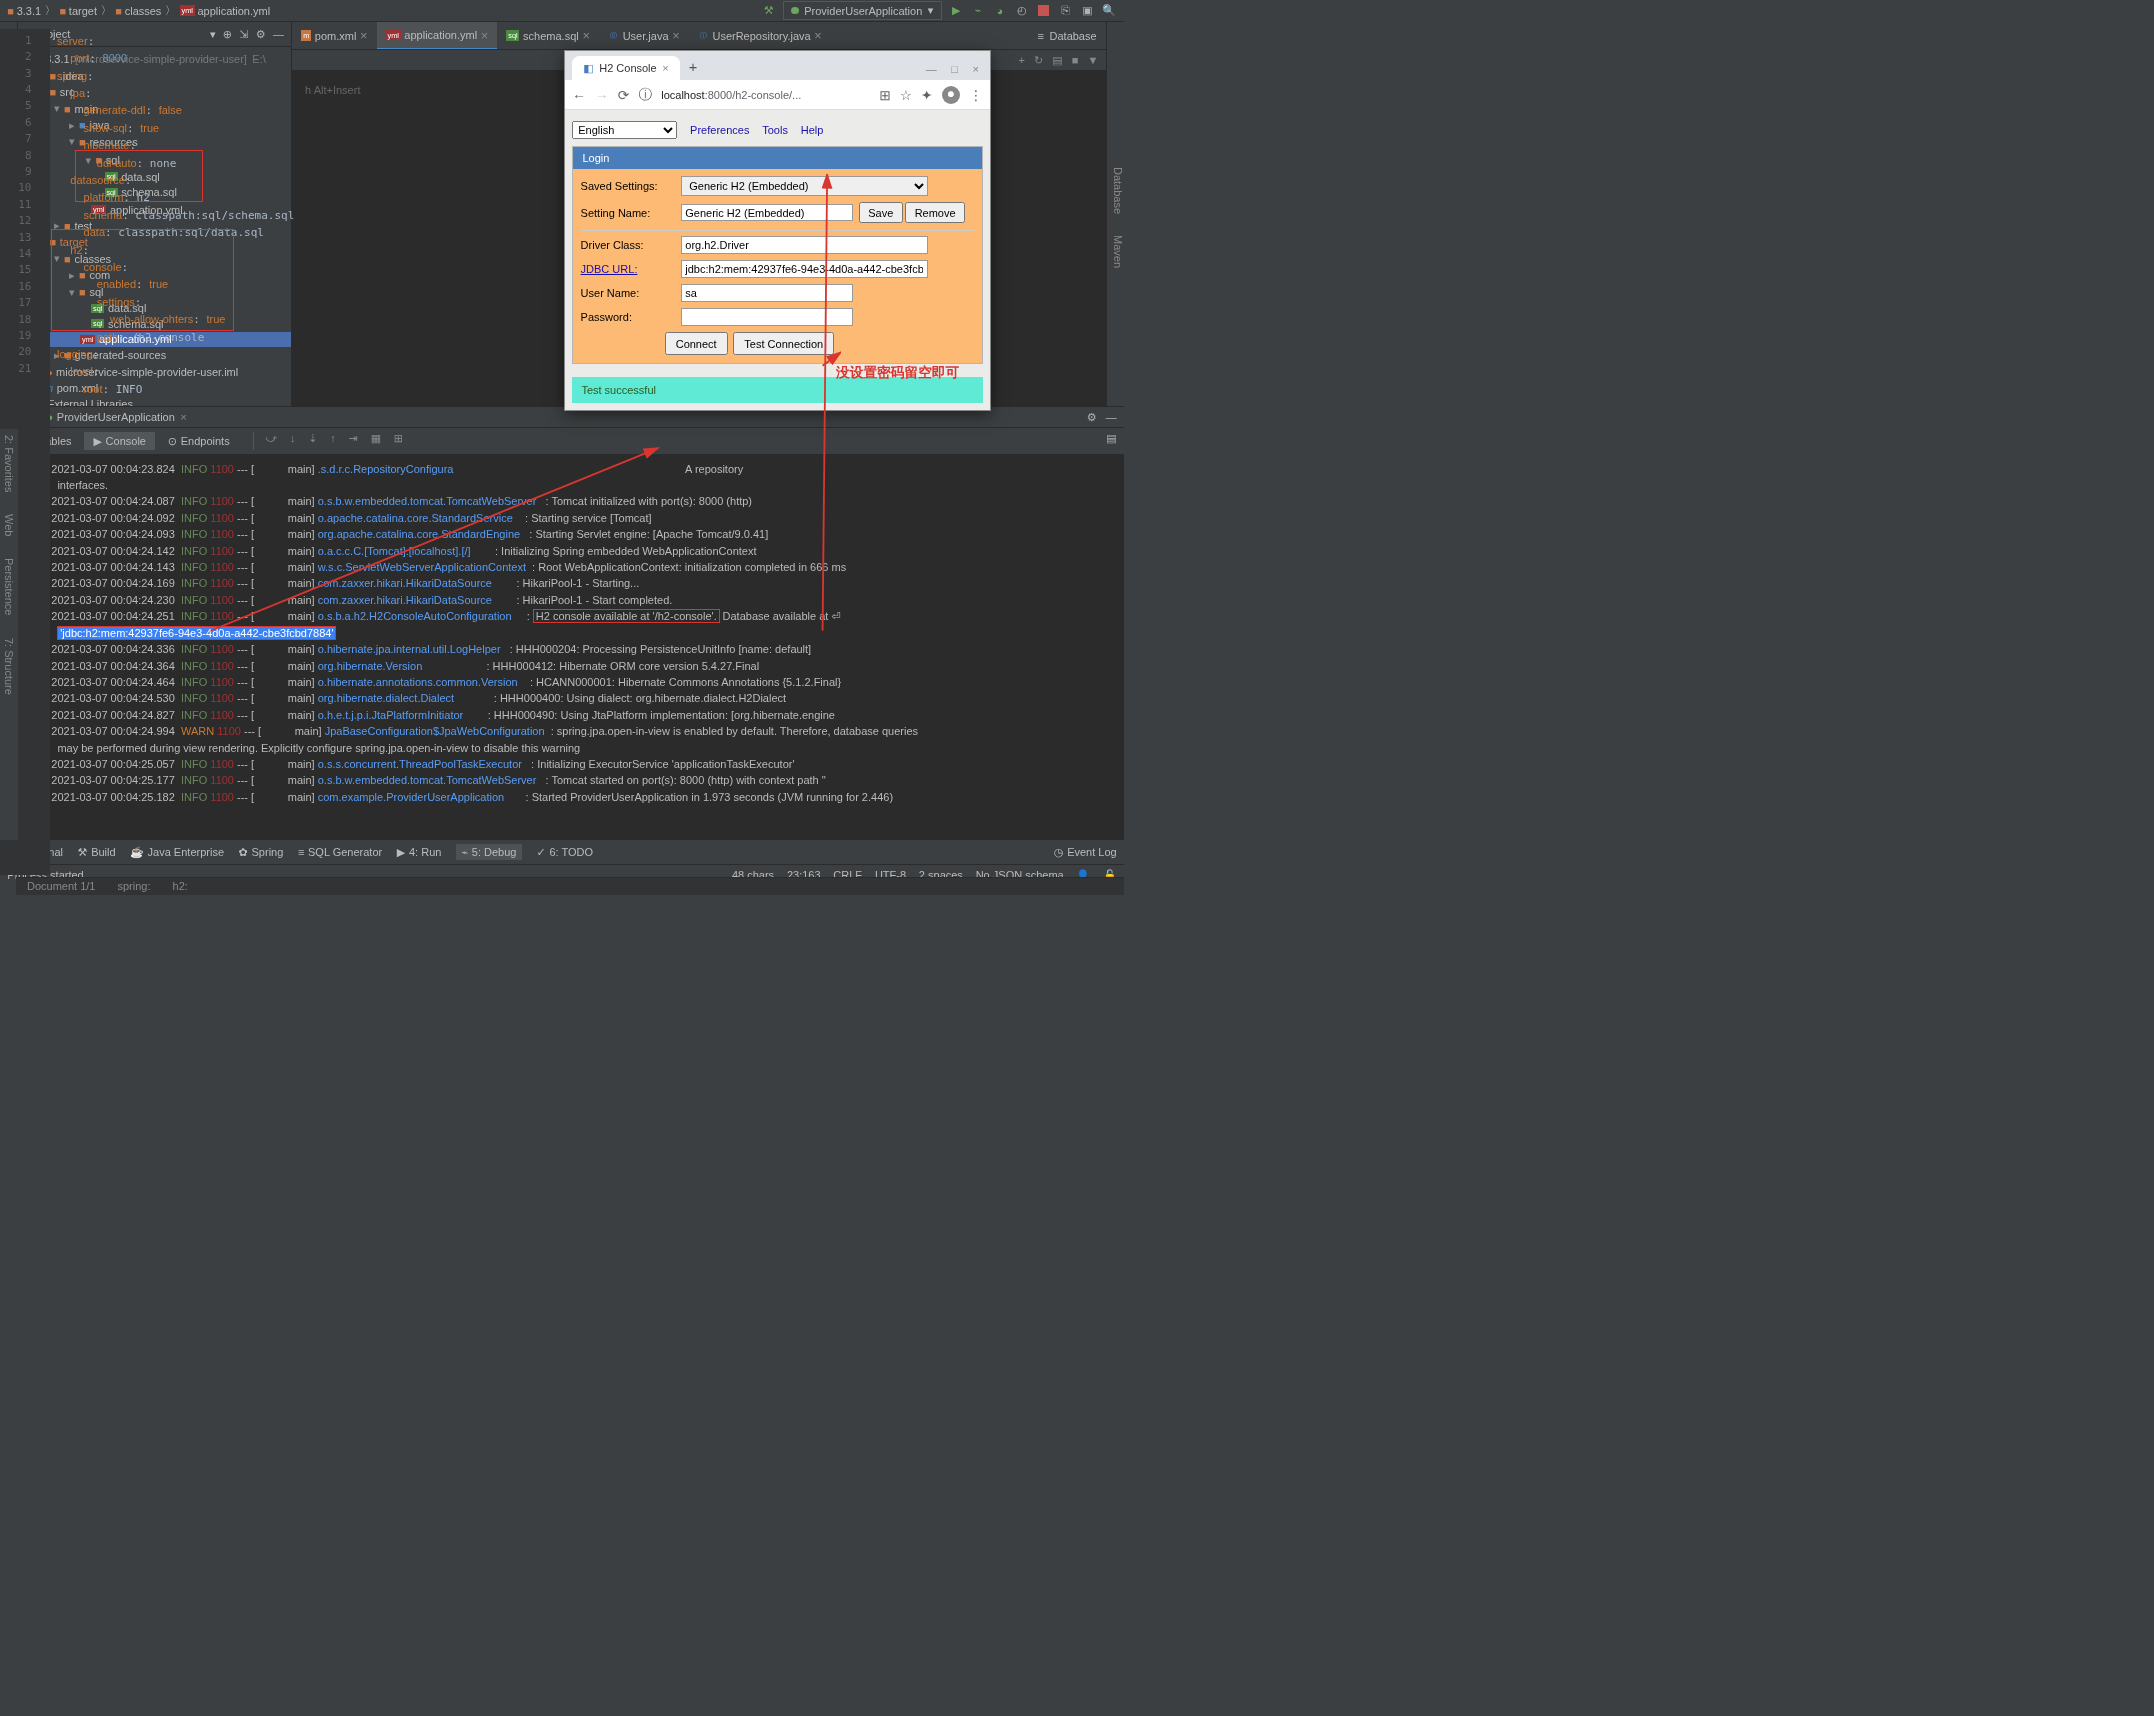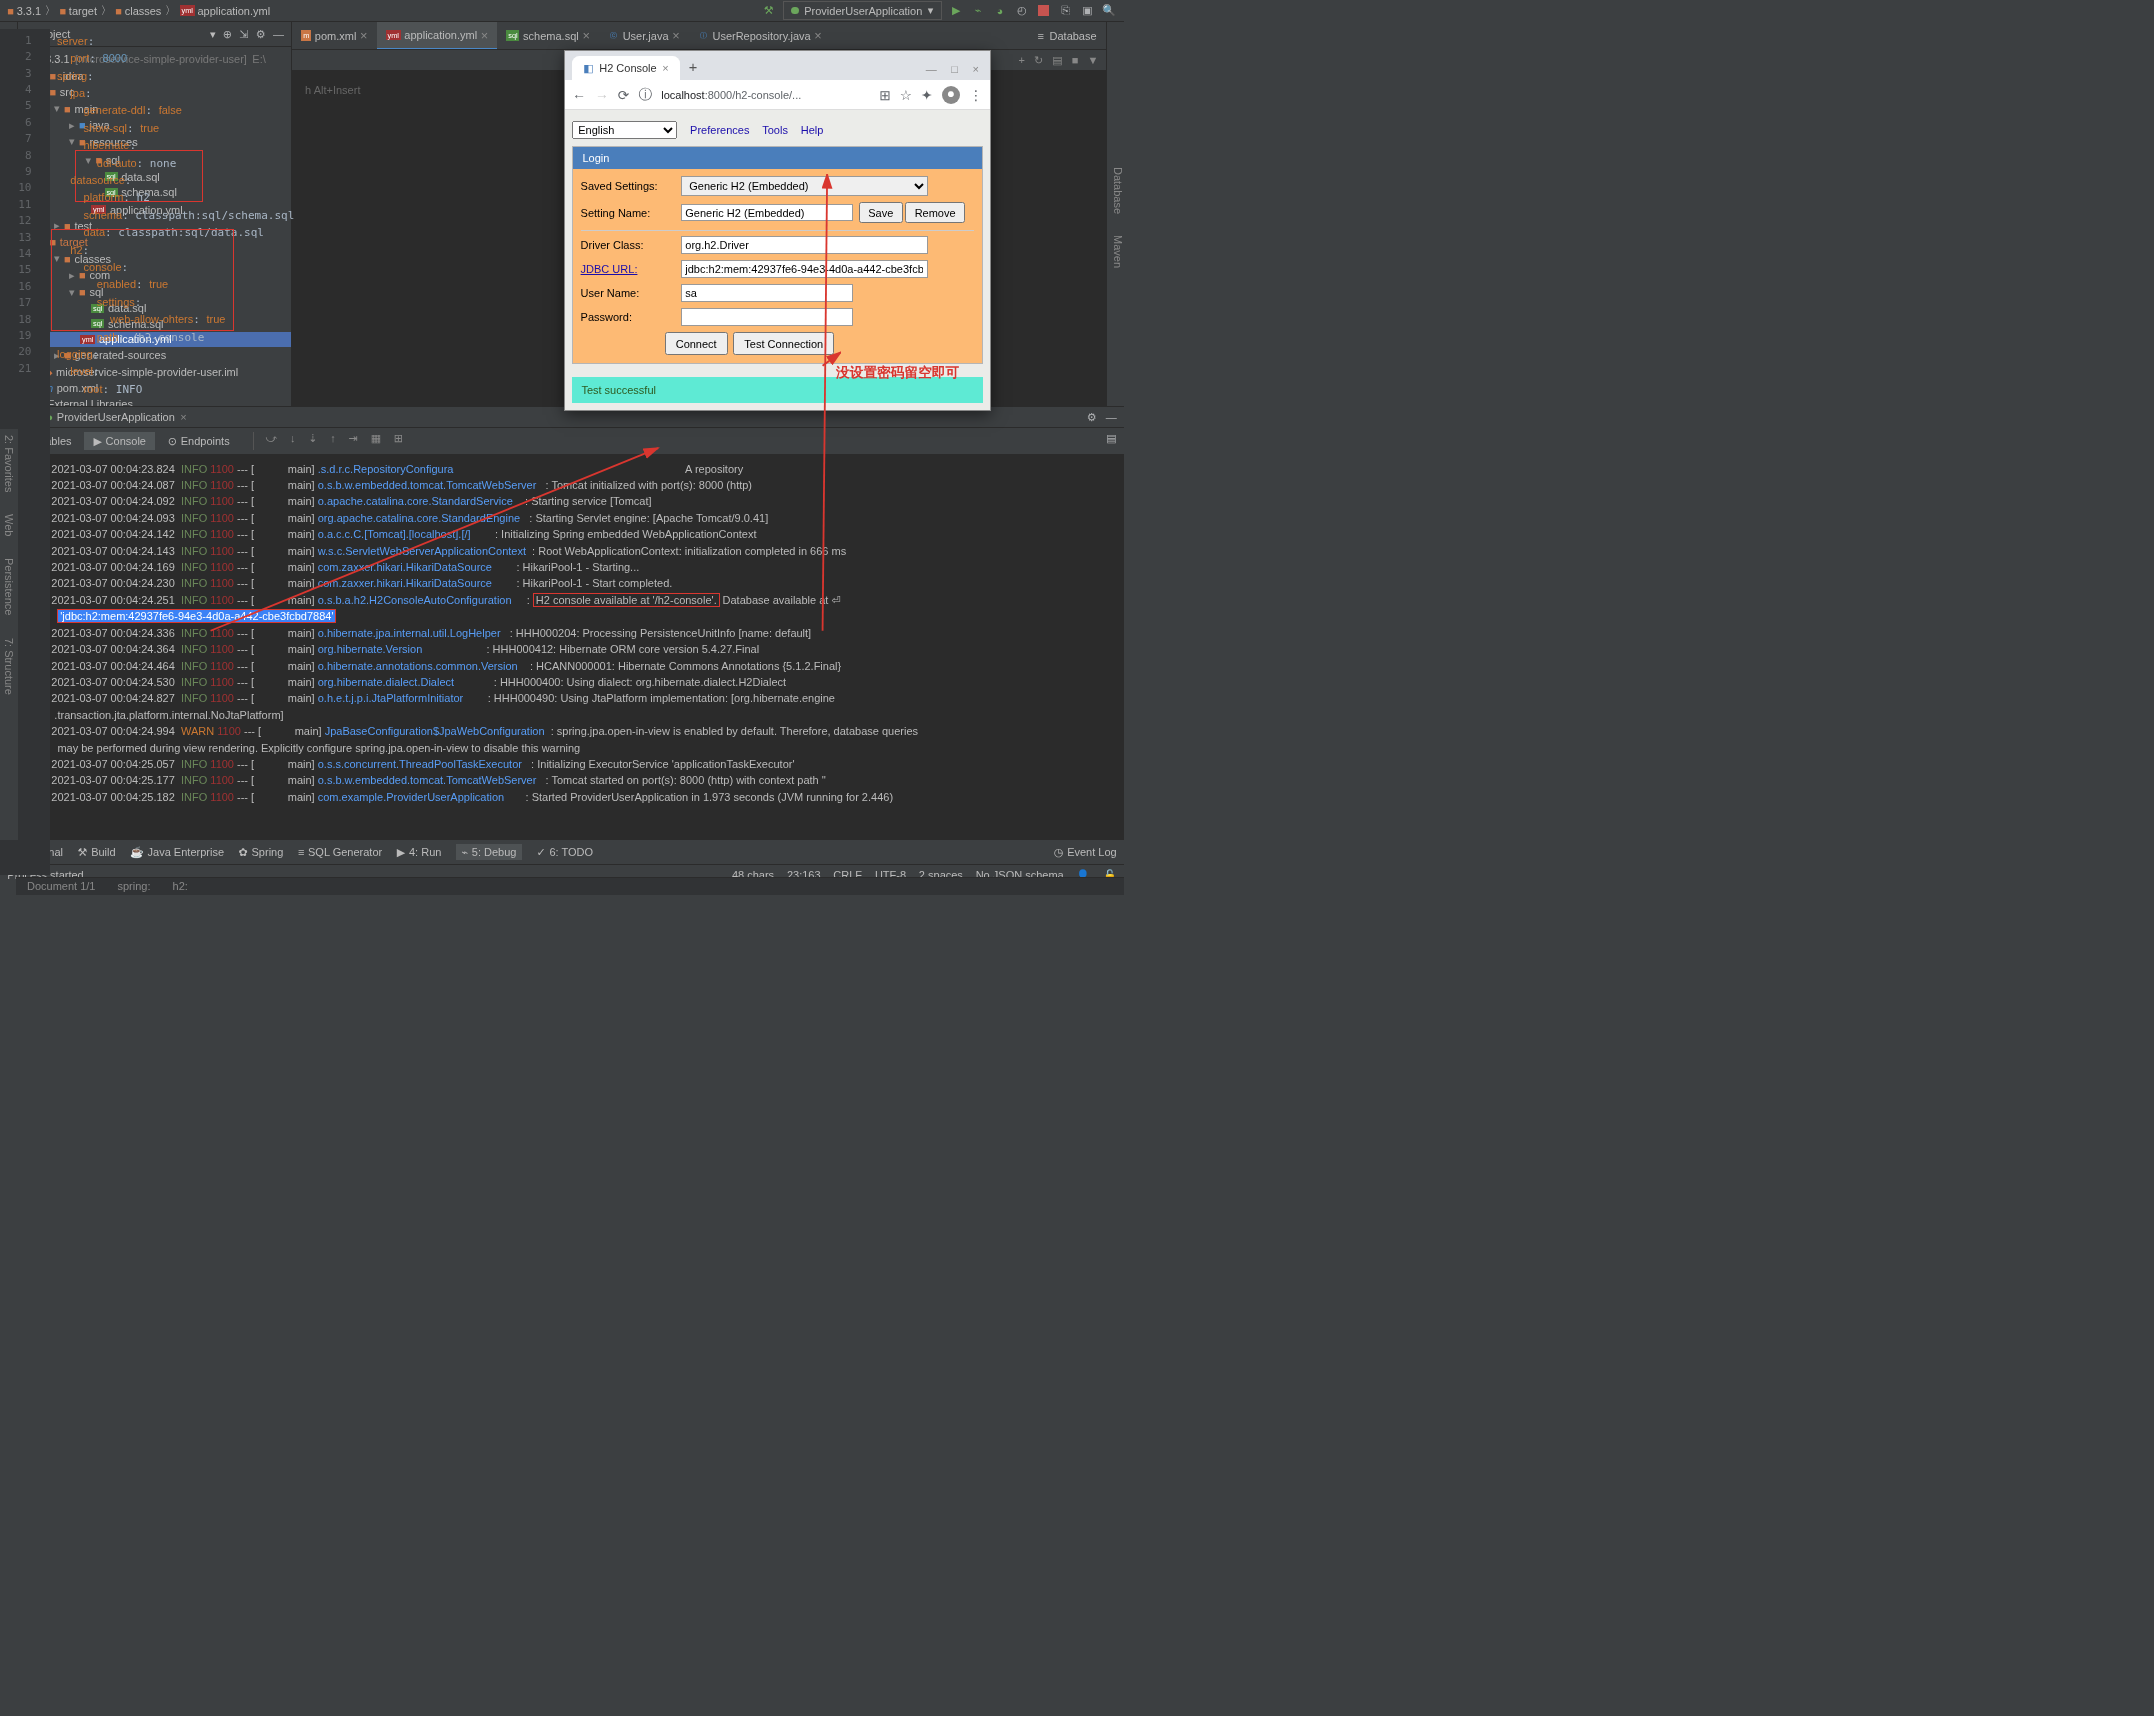--- a/index.html
+++ b/index.html
@@ -394,35 +394,35 @@
     </div>
     <div class="debug-left-icons2">
       <span class="di">↑</span>
       <span class="di">↓</span>
       <span class="di">↩</span>
       <span class="di">🖶</span>
       <span class="di">🗑</span>
     </div>
     <div class="console" id="console">
         <div class="line"><span class="ts">2021-03-07 00:04:23.824</span>  <span class="lvl-info">INFO</span> <span class="pid">1100</span> --- [           main] <span class="logger">.s.d.r.c.RepositoryConfigura            </span>                                                                A repository</div>
+        <div class="line">  interfaces.</div>
         <div class="line"><span class="ts">2021-03-07 00:04:24.087</span>  <span class="lvl-info">INFO</span> <span class="pid">1100</span> --- [           main] <span class="logger">o.s.b.w.embedded.tomcat.TomcatWebServer </span>  : Tomcat initialized with port(s): 8000 (http)</div>
         <div class="line"><span class="ts">2021-03-07 00:04:24.092</span>  <span class="lvl-info">INFO</span> <span class="pid">1100</span> --- [           main] <span class="logger">o.apache.catalina.core.StandardService  </span>  : Starting service [Tomcat]</div>
         <div class="line"><span class="ts">2021-03-07 00:04:24.093</span>  <span class="lvl-info">INFO</span> <span class="pid">1100</span> --- [           main] <span class="logger">org.apache.catalina.core.StandardEngine </span>  : Starting Servlet engine: [Apache Tomcat/9.0.41]</div>
         <div class="line"><span class="ts">2021-03-07 00:04:24.142</span>  <span class="lvl-info">INFO</span> <span class="pid">1100</span> --- [           main] <span class="logger">o.a.c.c.C.[Tomcat].[localhost].[/]      </span>  : Initializing Spring embedded WebApplicationContext</div>
         <div class="line"><span class="ts">2021-03-07 00:04:24.143</span>  <span class="lvl-info">INFO</span> <span class="pid">1100</span> --- [           main] <span class="logger">w.s.c.ServletWebServerApplicationContext</span>  : Root WebApplicationContext: initialization completed in 666 ms</div>
         <div class="line"><span class="ts">2021-03-07 00:04:24.169</span>  <span class="lvl-info">INFO</span> <span class="pid">1100</span> --- [           main] <span class="logger">com.zaxxer.hikari.HikariDataSource      </span>  : HikariPool-1 - Starting...</div>
         <div class="line"><span class="ts">2021-03-07 00:04:24.230</span>  <span class="lvl-info">INFO</span> <span class="pid">1100</span> --- [           main] <span class="logger">com.zaxxer.hikari.HikariDataSource      </span>  : HikariPool-1 - Start completed.</div>
         <div class="line"><span class="ts">2021-03-07 00:04:24.251</span>  <span class="lvl-info">INFO</span> <span class="pid">1100</span> --- [           main] <span class="logger">o.s.b.a.h2.H2ConsoleAutoConfiguration   </span>  : <span class="hl-red-box">H2 console available at '/h2-console'.</span> Database available at ⏎</div>
         <div class="line">  <span class="hl-blue hl-red-box">'jdbc:h2:mem:42937fe6-94e3-4d0a-a442-cbe3fcbd7884'</span></div>
         <div class="line"><span class="ts">2021-03-07 00:04:24.336</span>  <span class="lvl-info">INFO</span> <span class="pid">1100</span> --- [           main] <span class="logger">o.hibernate.jpa.internal.util.LogHelper </span>  : HHH000204: Processing PersistenceUnitInfo [name: default]</div>
         <div class="line"><span class="ts">2021-03-07 00:04:24.364</span>  <span class="lvl-info">INFO</span> <span class="pid">1100</span> --- [           main] <span class="logger">org.hibernate.Version                   </span>  : HHH000412: Hibernate ORM core version 5.4.27.Final</div>
         <div class="line"><span class="ts">2021-03-07 00:04:24.464</span>  <span class="lvl-info">INFO</span> <span class="pid">1100</span> --- [           main] <span class="logger">o.hibernate.annotations.common.Version  </span>  : HCANN000001: Hibernate Commons Annotations {5.1.2.Final}</div>
         <div class="line"><span class="ts">2021-03-07 00:04:24.530</span>  <span class="lvl-info">INFO</span> <span class="pid">1100</span> --- [           main] <span class="logger">org.hibernate.dialect.Dialect           </span>  : HHH000400: Using dialect: org.hibernate.dialect.H2Dialect</div>
         <div class="line"><span class="ts">2021-03-07 00:04:24.827</span>  <span class="lvl-info">INFO</span> <span class="pid">1100</span> --- [           main] <span class="logger">o.h.e.t.j.p.i.JtaPlatformInitiator      </span>  : HHH000490: Using JtaPlatform implementation: [org.hibernate.engine</div>
-        <div class="line"> .transaction.jta.platform.internal.NoJtaPlatform]</div>
         <div class="line"><span class="ts">2021-03-07 00:04:24.994</span>  <span class="lvl-warn">WARN</span> <span class="pid">1100</span> --- [           main] <span class="logger">JpaBaseConfiguration$JpaWebConfiguration</span>  : spring.jpa.open-in-view is enabled by default. Therefore, database queries</div>
         <div class="line">  may be performed during view rendering. Explicitly configure spring.jpa.open-in-view to disable this warning</div>
         <div class="line"><span class="ts">2021-03-07 00:04:25.057</span>  <span class="lvl-info">INFO</span> <span class="pid">1100</span> --- [           main] <span class="logger">o.s.s.concurrent.ThreadPoolTaskExecutor </span>  : Initializing ExecutorService 'applicationTaskExecutor'</div>
         <div class="line"><span class="ts">2021-03-07 00:04:25.177</span>  <span class="lvl-info">INFO</span> <span class="pid">1100</span> --- [           main] <span class="logger">o.s.b.w.embedded.tomcat.TomcatWebServer </span>  : Tomcat started on port(s): 8000 (http) with context path ''</div>
         <div class="line"><span class="ts">2021-03-07 00:04:25.182</span>  <span class="lvl-info">INFO</span> <span class="pid">1100</span> --- [           main] <span class="logger">com.example.ProviderUserApplication     </span>  : Started ProviderUserApplication in 1.973 seconds (JVM running for 2.446)</div>
       </div>
   </div>
 </div>
 
 <div class="bottom-bar">

